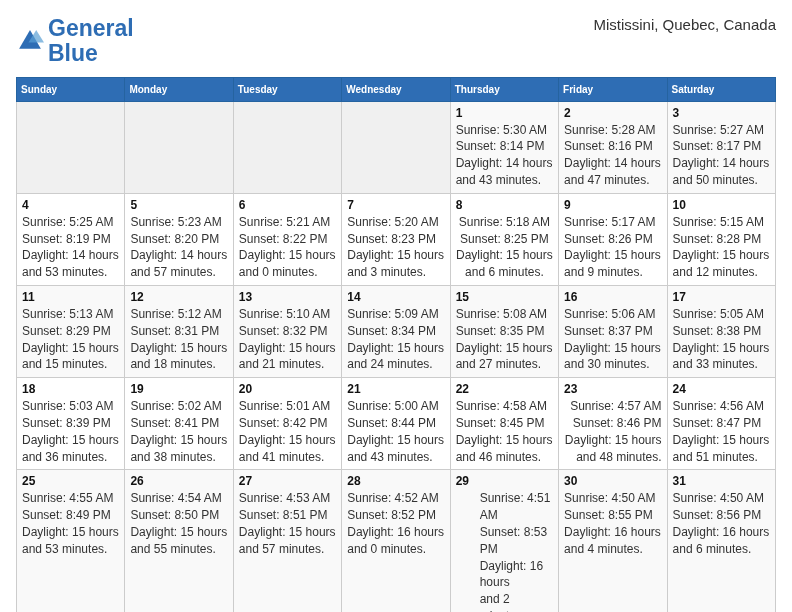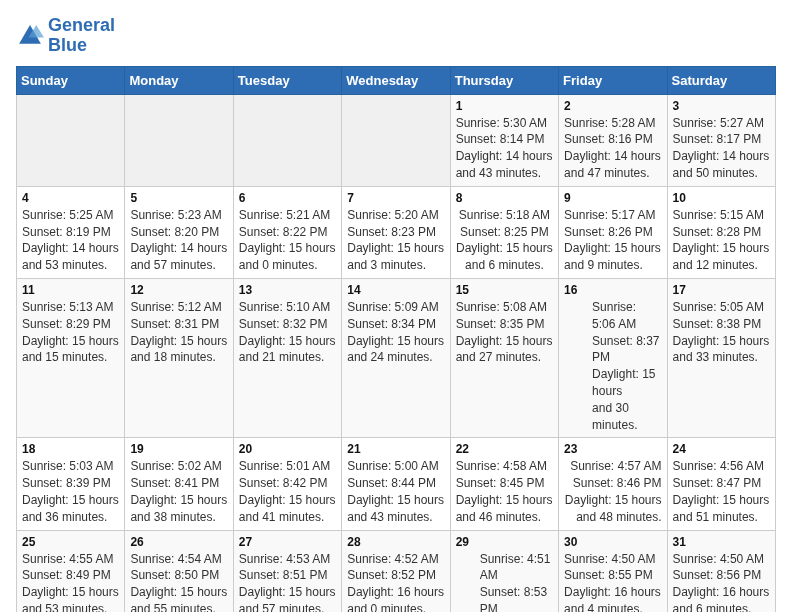--- a/index.html
+++ b/index.html
@@ -15,21 +15,21 @@
       justify-content: space-between;
       align-items: flex-start;
       margin-bottom: 10px;
     }
     .logo {
       display: flex;
       align-items: center;
       gap: 4px;
     }
     .logo-text {
-      font-size: 18px;
+      font-size: 23px;
       font-weight: bold;
       color: #1a1a2e;
       line-height: 1.1;
     }
     .logo-text span {
       color: #2e6db4;
     }
     .logo-icon {
       width: 28px;
       height: 28px;
@@ -49,21 +49,21 @@
     .calendar {
       width: 100%;
       border-collapse: collapse;
       font-size: 11px;
     }
     .calendar thead th {
       background: #2e6db4;
       color: #fff;
       padding: 6px 4px;
       text-align: left;
-      font-size: 13px;
+      font-size: 10px;
       border: 1px solid #2563a0;
     }
     .calendar tbody td {
       border: 1px solid #ccc;
       vertical-align: top;
       padding: 4px 5px;
       width: calc(100%/7);
       min-height: 80px;
       background: #fff;
     }
@@ -97,20 +97,21 @@
     <svg class="logo-icon" viewBox="0 0 36 36">
       <polygon points="18,4 32,28 4,28" fill="#2e6db4"></polygon>
       <polygon points="26,4 36,20 16,20" fill="#5a9fd4" opacity="0.7"></polygon>
     </svg>
     <div class="logo-text">
       <div><span>General</span></div>
       <div><span style="color:#2e6db4">Blue</span></div>
     </div>
   </div>
   <div class="title-block">
+    <div class="subtitle">Mistissini, Quebec, Canada</div>
   </div>
 </div>
 
 <table class="calendar">
   <thead>
     <tr>
     <th>Sunday</th>
         <th>Monday</th>
         <th>Tuesday</th>
         <th>Wednesday</th>
@@ -229,21 +230,21 @@
         </td>
         <td>
           <span class="day-number">15</span>
           <div class="day-info" style="white-space: pre-line;">Sunrise: 5:08 AM
 Sunset: 8:35 PM
 Daylight: 15 hours
 and 27 minutes.</div>
         </td>
         <td>
           <span class="day-number">16</span>
-          <div class="day-info" style="white-space: pre-line; margin-left: 28px;">Sunrise: 5:06 AM
+          <div class="day-info" style="white-space: pre-line;">Sunrise: 5:06 AM
 Sunset: 8:37 PM
 Daylight: 15 hours
 and 30 minutes.</div>
         </td>
         <td>
           <span class="day-number">17</span>
           <div class="day-info" style="white-space: pre-line;">Sunrise: 5:05 AM
 Sunset: 8:38 PM
 Daylight: 15 hours
 and 33 minutes.</div>

